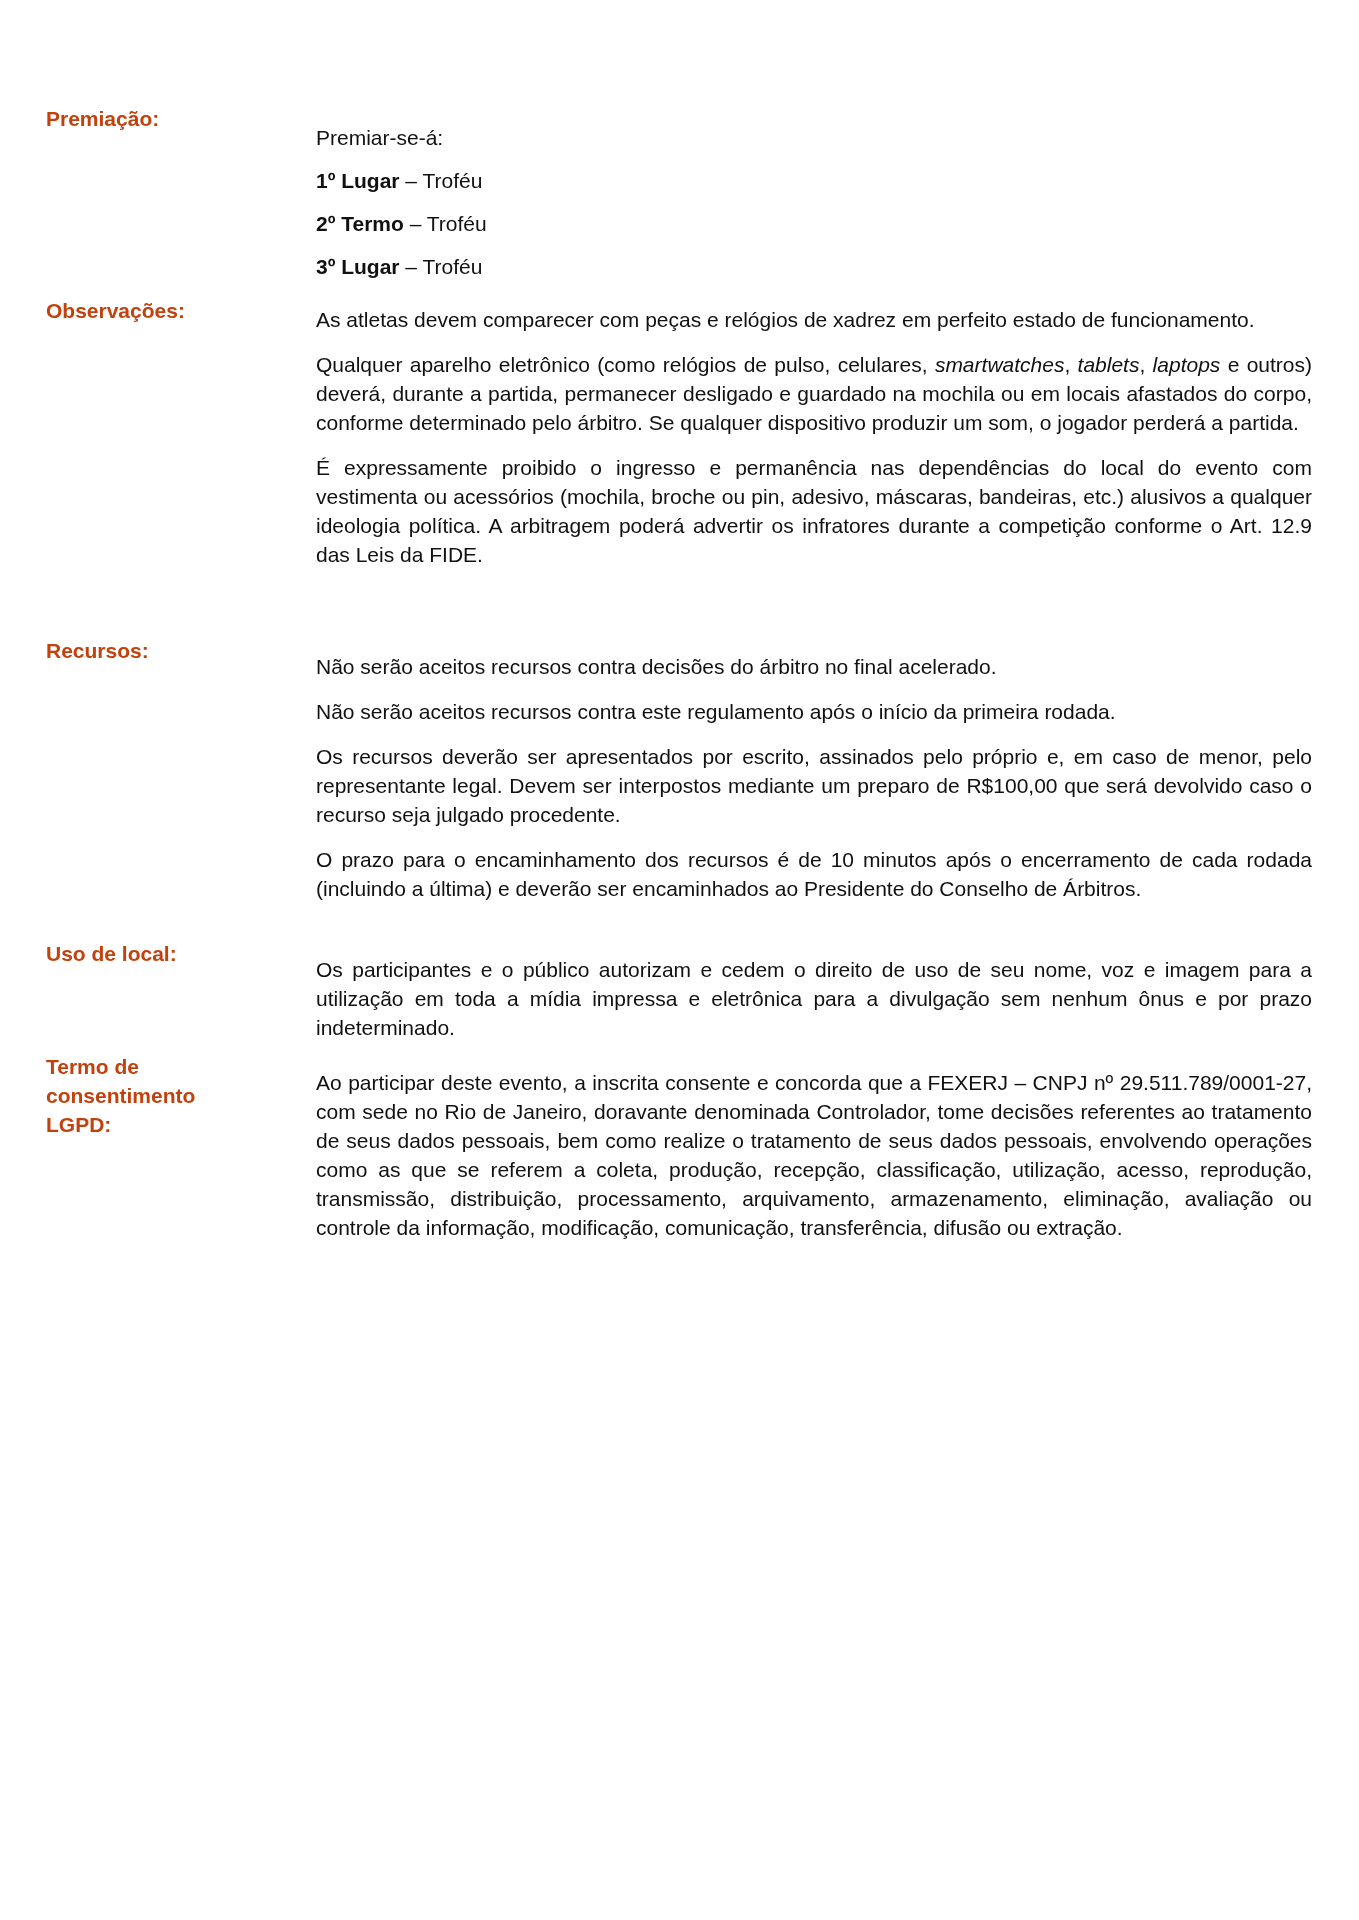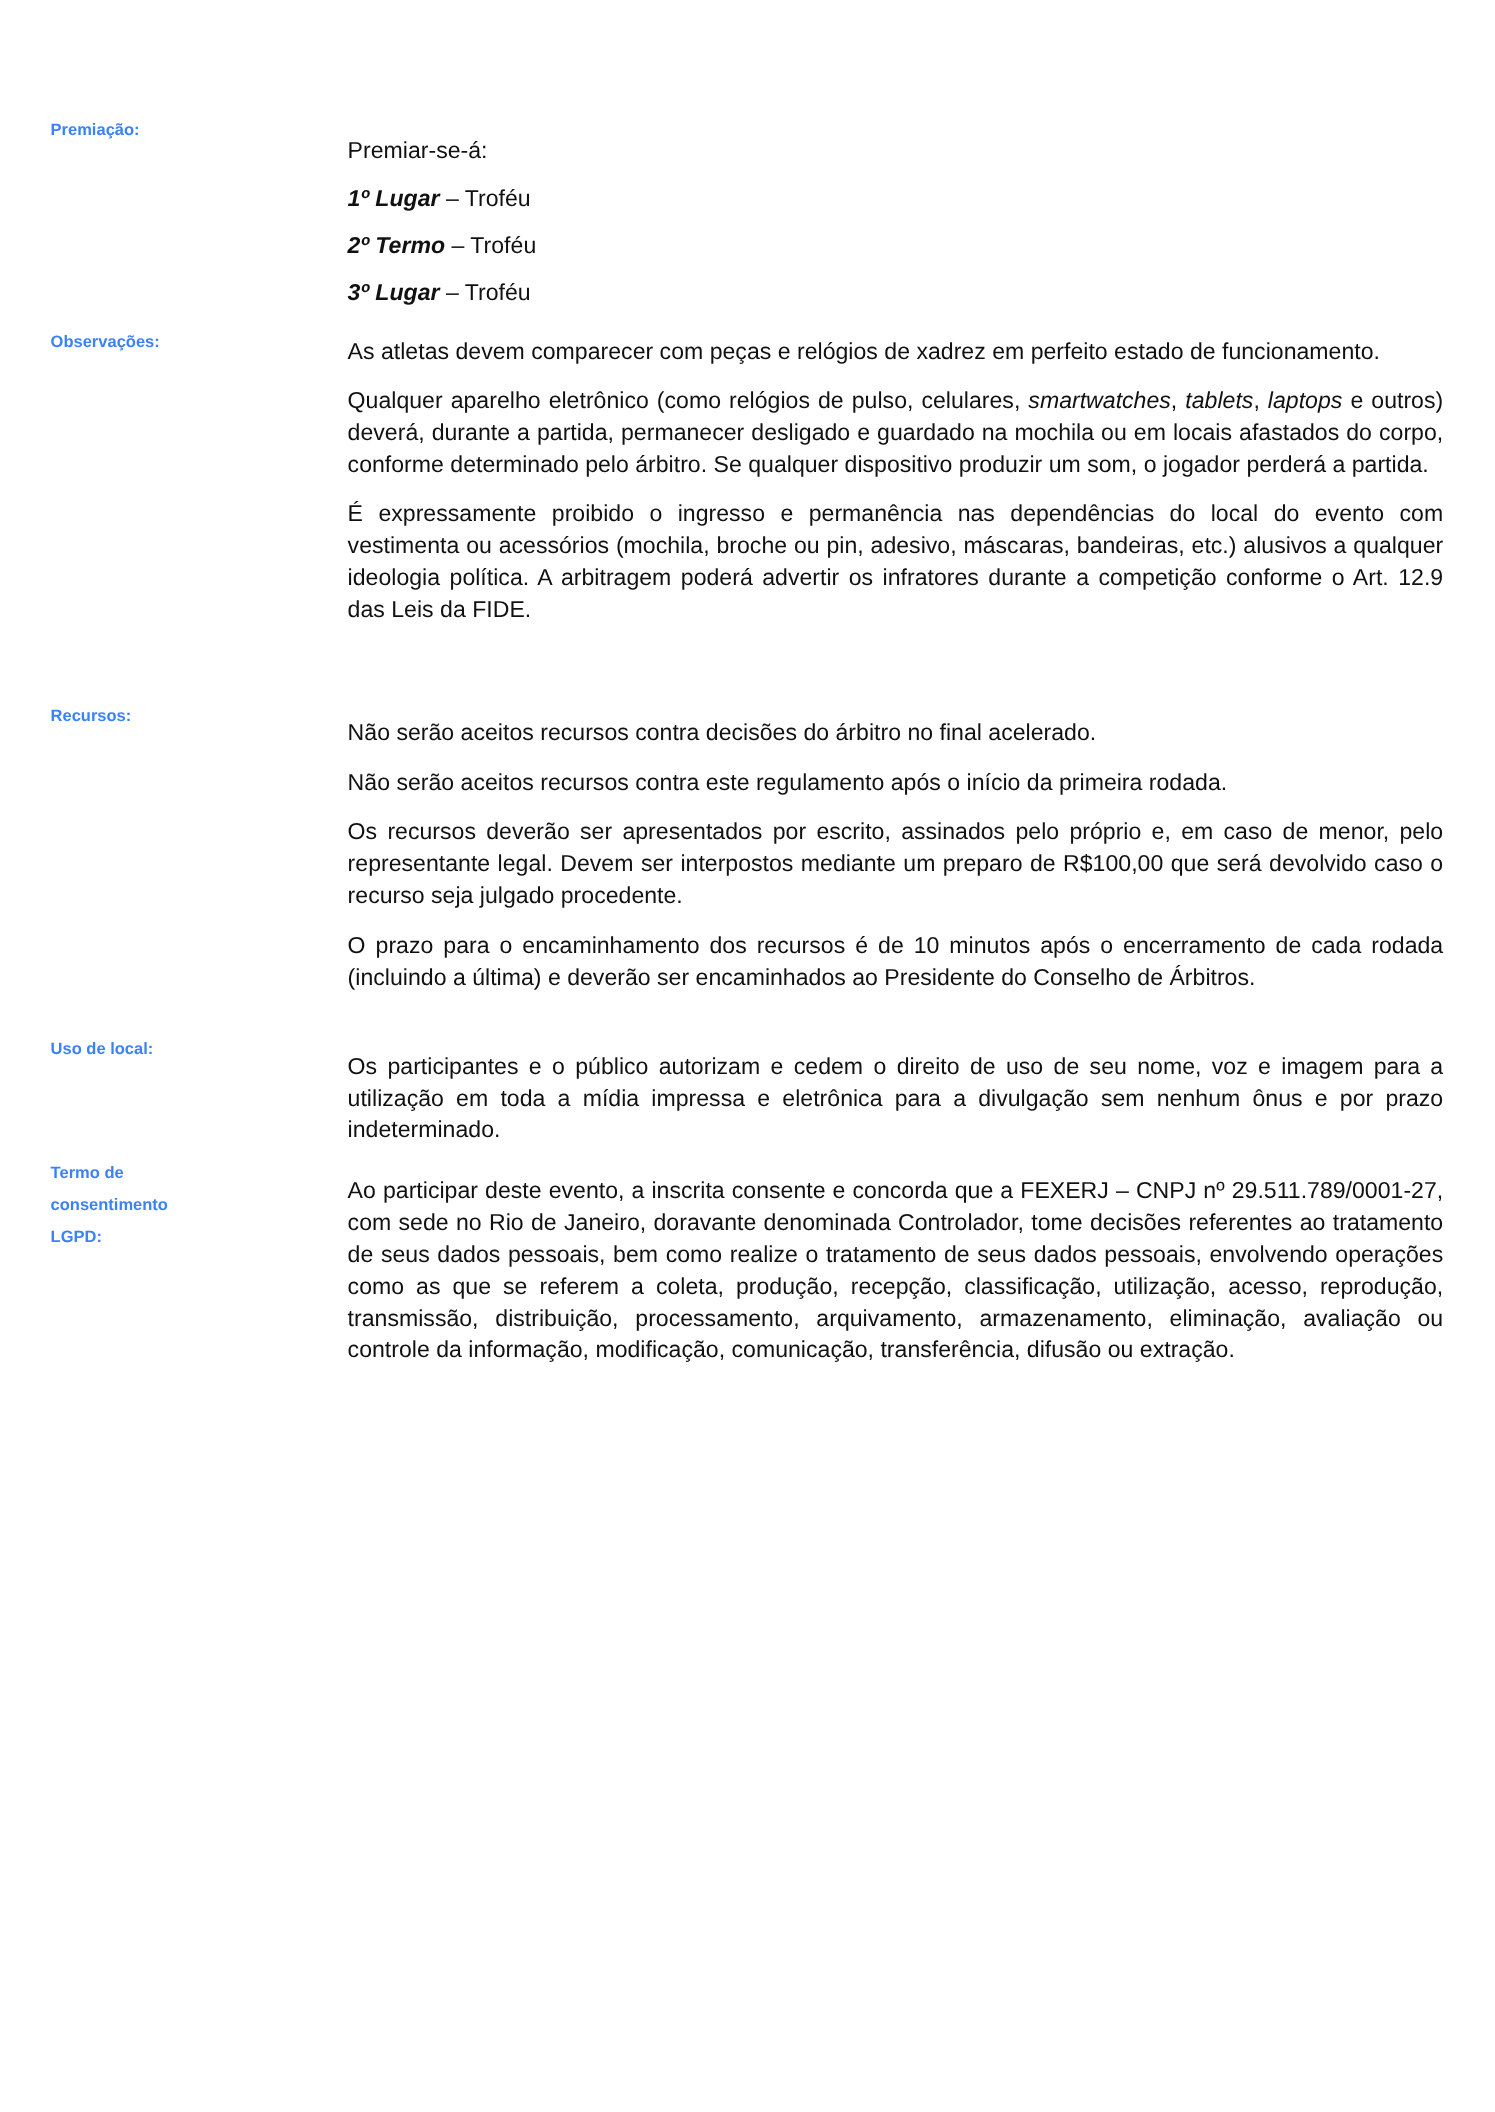--- a/index.html
+++ b/index.html
@@ -3,32 +3,32 @@
   <meta charset="utf-8">
   <style>
     html, body { margin: 0; padding: 0; background: #ffffff; }
     body {
       width: 1359px; height: 1920px; position: relative; overflow: hidden;
       font-family: "Liberation Sans", sans-serif; color: #111111;
     }
     .section { position: absolute; left: 0; width: 1359px; }
     .label {
       position: absolute; left: 46px; width: 240px;
-      font-weight: bold; font-size: 15px; line-height: 29px; color: #3b82f6;
+      font-weight: bold; font-size: 21px; line-height: 29px; color: #c2410c;
     }
     .content {
       position: absolute; left: 316px; width: 996px;
       font-size: 21px; line-height: 29px; color: #111;
     }
     .content p {
       margin: 16px 0 13px 0; text-align: justify; text-align-last: left;
     }
     .content p.last { margin-bottom: 0; }
     .prize p { margin: 12px 0 14px 0; line-height: 29px; }
-    .b { font-weight: bold; font-style: italic; }
+    .b { font-weight: bold; }
     i { font-style: italic; }
   </style>
 </head>
 <body>
 
 <div class="section" style="top:0;">
   <div class="label" style="top:104px;">Premiação:</div>
   <div class="content prize" style="top:111px;">
     <p>Premiar-se-á:</p>
     <p><span class="b">1º Lugar</span><span> – </span><span>Troféu</span></p>

